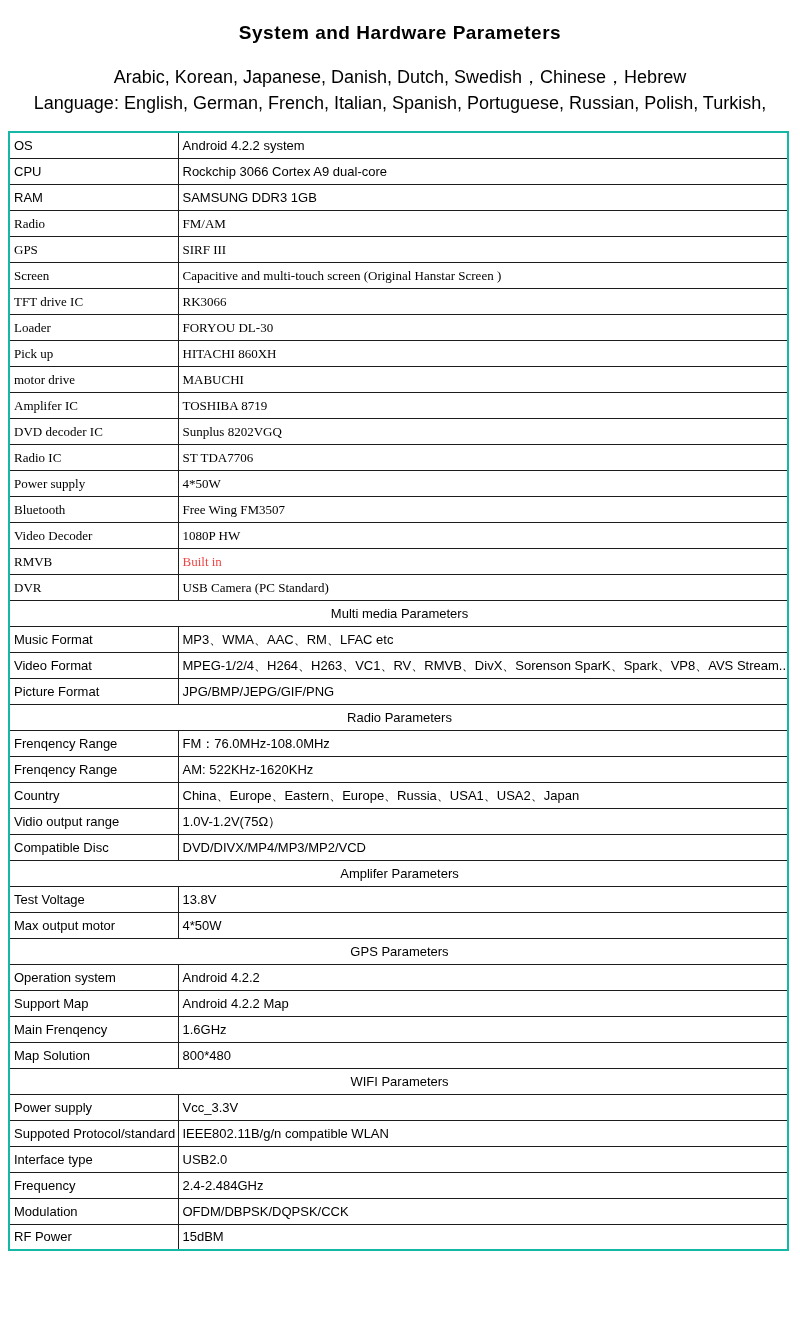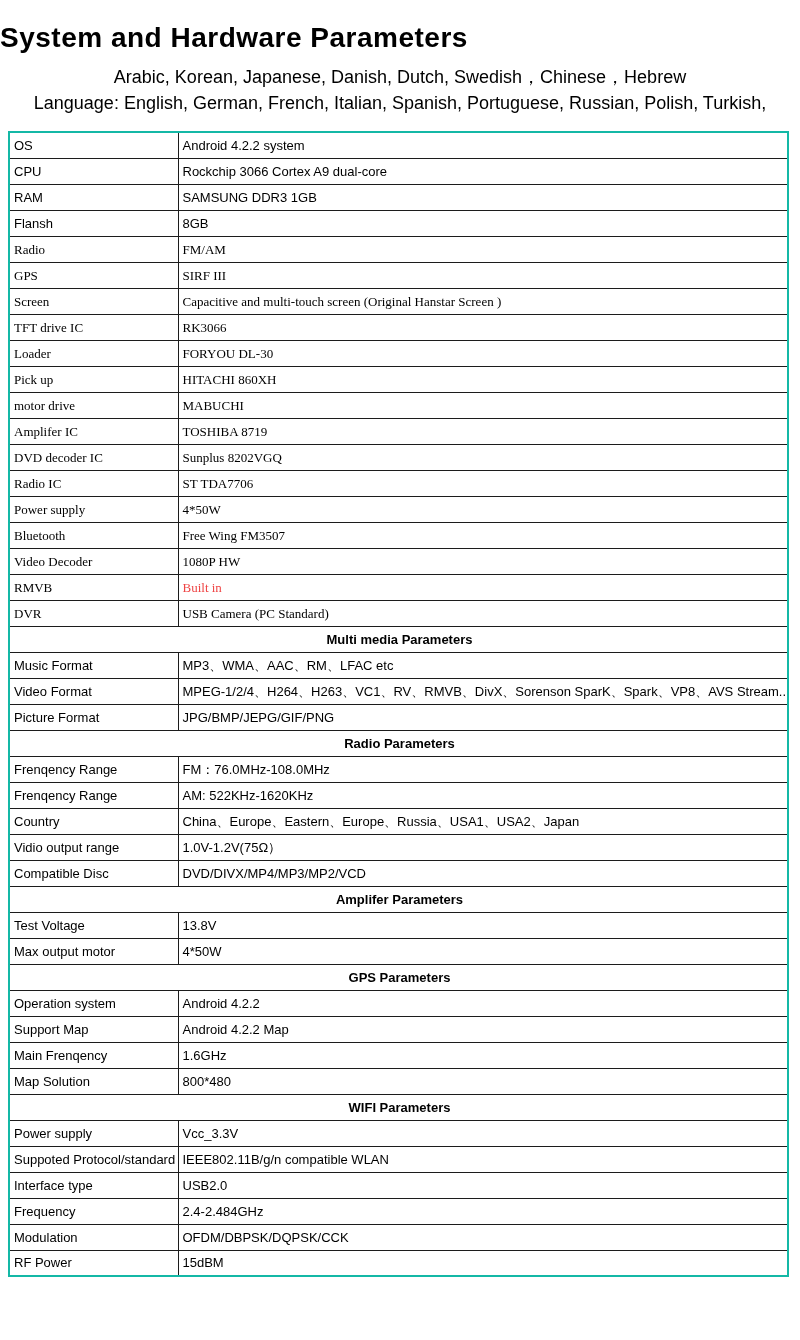--- a/index.html
+++ b/index.html
@@ -8,21 +8,22 @@
     background: #ffffff;
     color: #000000;
     font-family: "Liberation Sans", sans-serif;
     overflow: hidden;
   }
   .page { position: relative; width: 800px; height: 1340px; }
 
   .doc-title {
     position: absolute;
     top: 22px; left: 0; width: 100%;
-    font-size: 28px;
+    text-align: center;
+    font-size: 19px;
     font-weight: bold;
     letter-spacing: 0.5px;
   }
   .language-block {
     position: absolute;
     top: 64px; left: 0; width: 100%;
     text-align: center;
     font-size: 18px;
     line-height: 26px;
   }
@@ -48,21 +49,20 @@
   }
   td.label-cell { padding-left: 4px; }
   td.value-cell { padding-left: 5px; }
   td.serif {
     font-family: "Liberation Serif", serif;
     font-size: 15px;
   }
   td.section-cell {
     text-align: center;
     font-size: 13.5px;
-    font-weight: bold;
   }
 </style>
 </head>
 <body>
 
 <div class="page">
   <div class="doc-title">System and Hardware Parameters</div>
 
   <div class="language-block">
     <div>Arabic, Korean, Japanese, Danish, Dutch, Swedish，Chinese，Hebrew</div>
@@ -81,24 +81,20 @@
         </tr>
         <tr>
           <td class="label-cell">CPU</td>
           <td class="value-cell">Rockchip 3066 Cortex A9 dual-core</td>
         </tr>
         <tr>
           <td class="label-cell">RAM</td>
           <td class="value-cell">SAMSUNG DDR3 1GB</td>
         </tr>
         <tr>
-          <td class="label-cell">Flansh</td>
-          <td class="value-cell">8GB</td>
-        </tr>
-        <tr>
           <td class="label-cell serif">Radio</td>
           <td class="value-cell serif">FM/AM</td>
         </tr>
         <tr>
           <td class="label-cell serif">GPS</td>
           <td class="value-cell serif">SIRF III</td>
         </tr>
         <tr>
           <td class="label-cell serif">Screen</td>
           <td class="value-cell serif">Capacitive and multi-touch screen (Original Hanstar Screen )</td>

